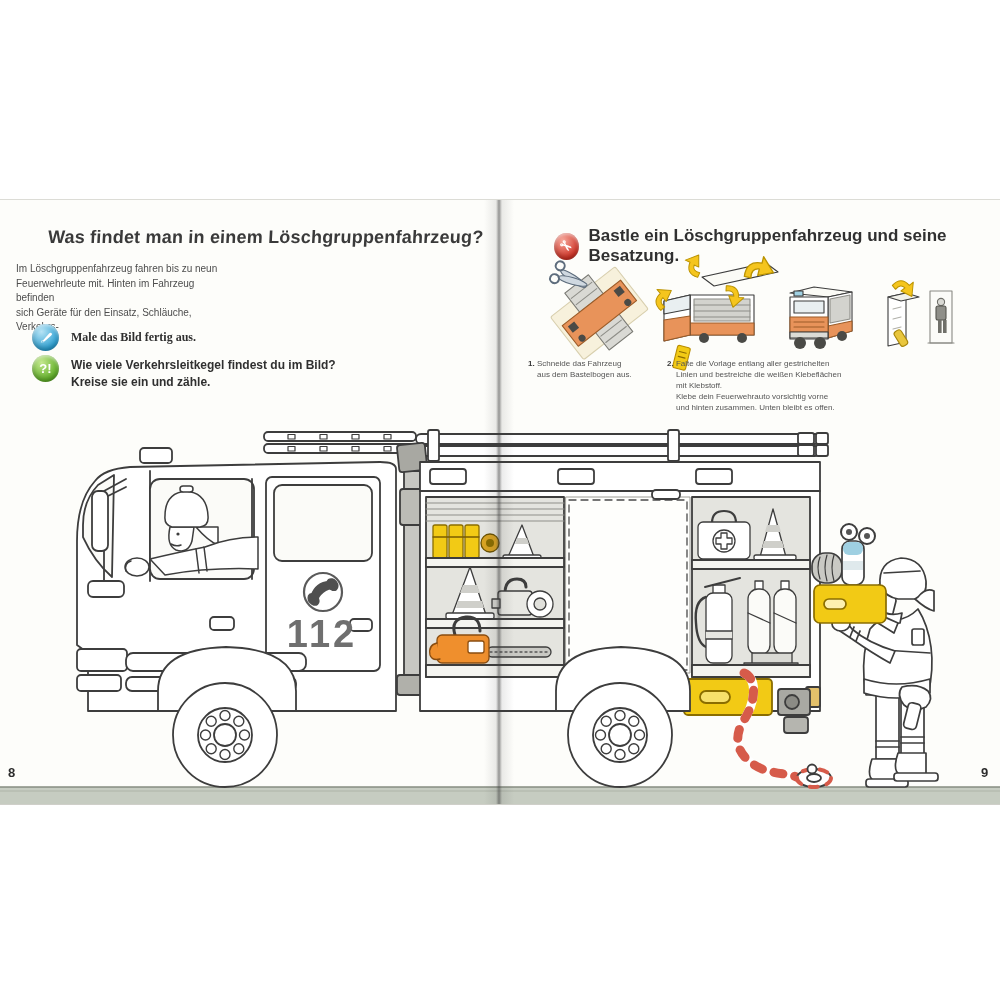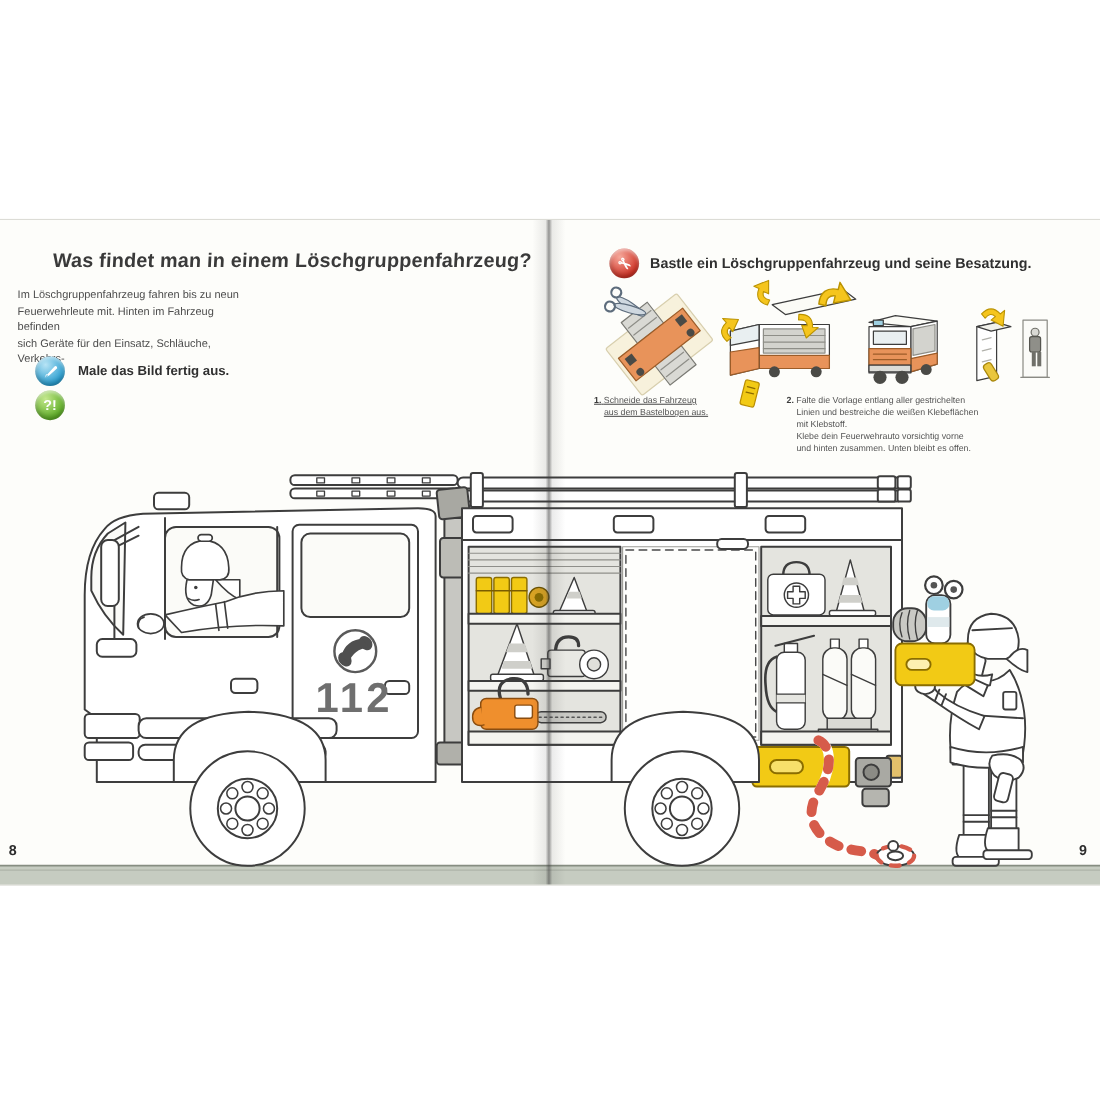--- a/index.html
+++ b/index.html
@@ -16,21 +16,21 @@
   .intro{top:261px;font-size:10px;line-height:1.45;color:#4d4d4d;white-space:pre-line;}
   .col1{left:16px;width:215px;}
   .col2{left:240px;width:220px;}
   .task-icon{width:27px;height:27px;border-radius:50%;display:flex;align-items:center;justify-content:center;
              box-shadow:inset 0 -3px 5px rgba(0,0,0,.25), inset 0 2px 3px rgba(255,255,255,.55);}
   .icon-blue{background:radial-gradient(circle at 35% 28%,#b8e4f5,#2b9fd1 70%,#1679a6);}
   .icon-green{background:radial-gradient(circle at 35% 28%,#c4e88e,#5fae27 70%,#44811a);}
   .icon-red{background:radial-gradient(circle at 35% 28%,#f6a89b,#cf3326 70%,#9c2218);}
   .icon-glyph{color:#ffffff;font-weight:bold;font-size:13px;line-height:1;}
   .task-text{font-size:12px;font-weight:bold;color:#303030;line-height:1.45;white-space:pre-line;}
-  .craft-head-text{font-size:13px;font-weight:bold;color:#303030;}
+  .craft-head-text{font-size:17px;font-weight:bold;color:#303030;}
   .step{top:357px;font-size:8px;line-height:1.38;color:#555;padding-left:9px;}
   .step-num{font-weight:bold;color:#3a3a3a;margin-left:-9px;}
   .step-text{white-space:pre-line;}
   .pagenum{top:764px;font-size:13px;font-weight:bold;color:#2c2c2c;}
   svg text{font-family:"Liberation Sans",sans-serif;}
 </style>
 </head>
 <body>
 
 <div class="canvas">
@@ -453,47 +453,49 @@
 Feuerwehrleute mit. Hinten im Fahrzeug befinden
 sich Geräte für den Einsatz, Schläuche, Verkehrs-</div>
 
     <div class="abs" style="left:32px;top:124px;">
       <div style="display:flex;gap:12px;align-items:flex-start;">
         <div class="task-icon icon-blue">
           <svg width="16" height="16" viewBox="0 0 24 24">
               <path d="M4,20 L8,15 L17,5 Q19,3 20.5,5 Q22,7 19.5,8.5 L10,17 Z M4,20 L9,18 L6,15 Z" fill="#ffffff"></path>
             </svg>
         </div>
-        <div class="task-text" style="margin-top:5px;">Male das Bild fertig aus.</div>
+        <div class="task-text" style="margin-top:5px;font-family:Liberation Serif, serif;">Male das Bild fertig aus.</div>
       </div>
     </div>
 
     <div class="abs" style="left:32px;top:155px;">
       <div style="display:flex;gap:12px;align-items:flex-start;">
         <div class="task-icon icon-green">
           <span class="icon-glyph">?!</span>
         </div>
+        <div class="task-text" style="margin-top:2px;">Wie viele Verkehrsleitkegel findest du im Bild?
+Kreise sie ein und zähle.</div>
       </div>
     </div>
 
     <div class="abs" style="left:554px;top:26px;">
       <div style="display:flex;gap:10px;align-items:center;">
         <div class="task-icon icon-red">
           <span class="icon-glyph" style="transform:rotate(40deg);font-size:14px;">✂</span>
         </div>
         <div class="craft-head-text">Bastle ein Löschgruppenfahrzeug und seine Besatzung.</div>
       </div>
     </div>
 
-    <div class="abs step" style="left: 540px; width: 112px; top: 158px; text-decoration: underline;">
+    <div class="abs step" style="left: 528px; width: 112px; top: 158px;">
       <span class="step-num">1.</span>
       <span class="step-text">Schneide das Fahrzeug
 aus dem Bastelbogen aus.</span>
     </div>
-    <div class="abs step" style="left: 667px; width: 176px; top: 158px; margin-left: 48px;">
+    <div class="abs step" style="left: 667px; width: 176px; top: 158px;">
       <span class="step-num">2.</span>
       <span class="step-text">Falte die Vorlage entlang aller gestrichelten
 Linien und bestreiche die weißen Klebeflächen
 mit Klebstoff.
 Klebe dein Feuerwehrauto vorsichtig vorne
 und hinten zusammen. Unten bleibt es offen.</span>
     </div>
 
     <div class="abs pagenum" style="left:8px;top:565px;">8</div>
     <div class="abs pagenum" style="left:981px;top:565px;">9</div>

